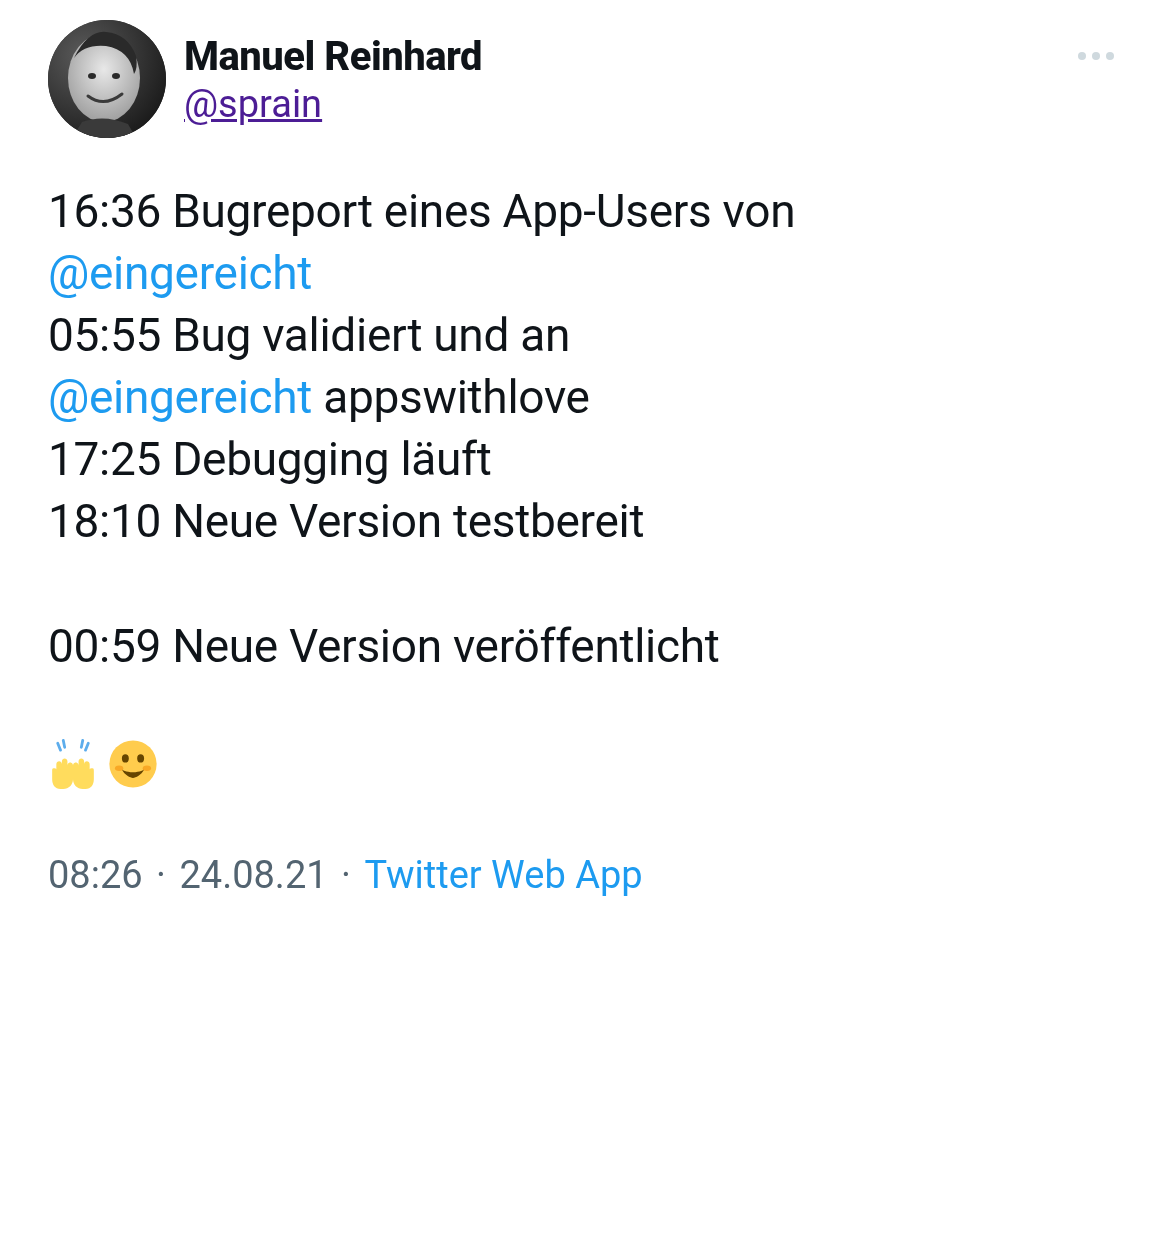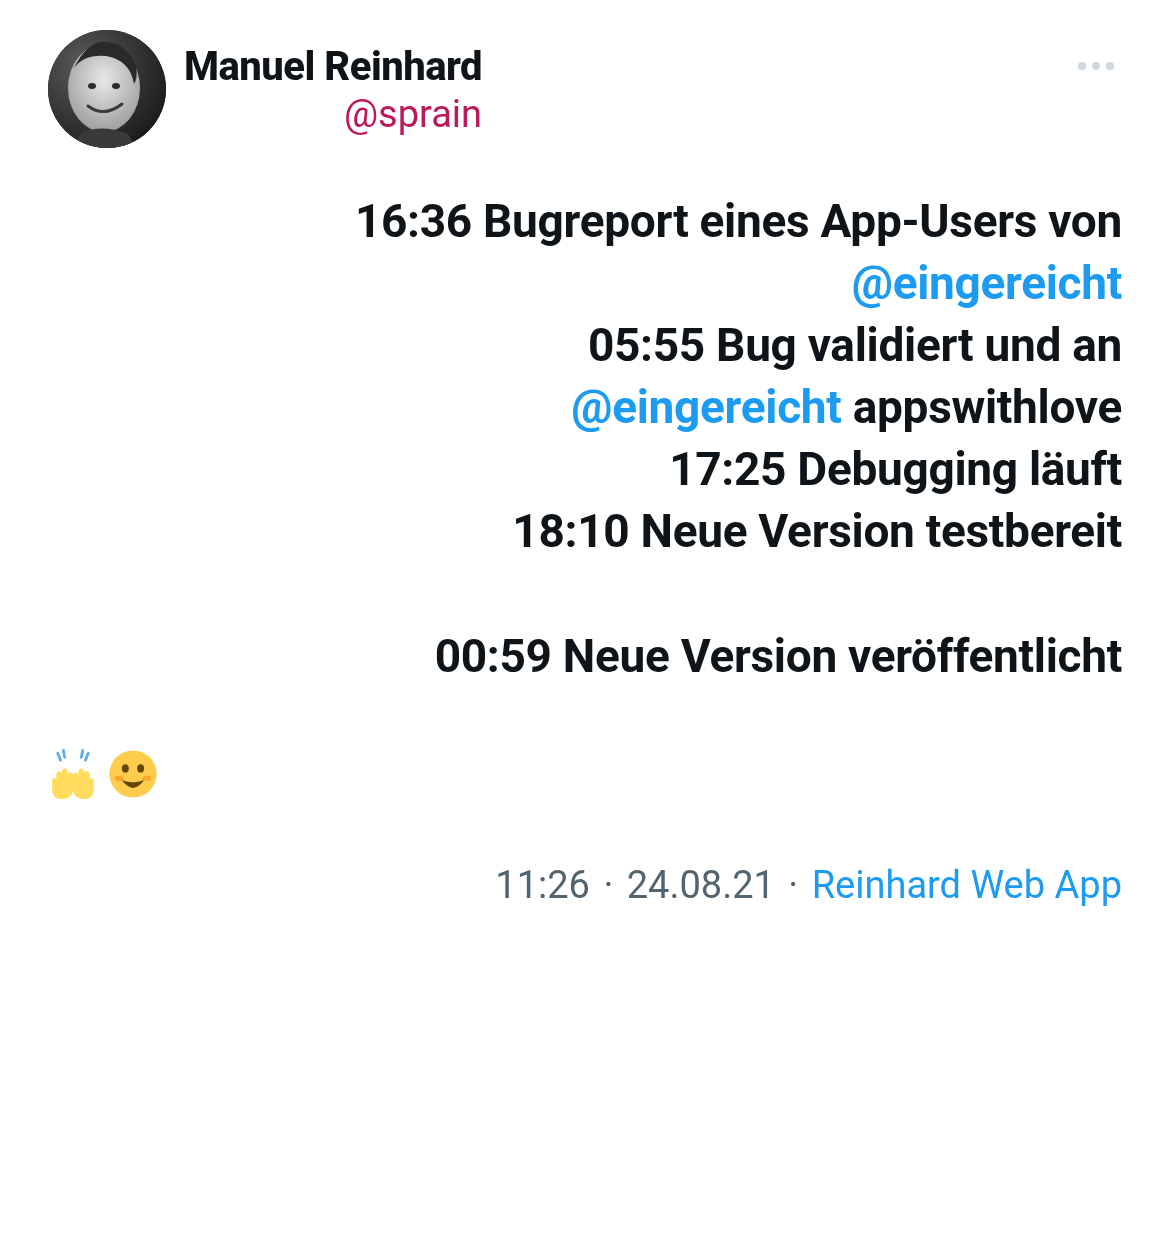--- a/index.html
+++ b/index.html
@@ -8,22 +8,21 @@
       box-sizing: border-box;
     }
     body {
       font-family: -apple-system, BlinkMacSystemFont, "Segoe UI", Roboto, Helvetica, Arial, sans-serif;
       background: #ffffff;
       width: 1170px;
       height: 1250px;
       color: #0f1419;
     }
     .tweet-container {
-      padding: 30px 48px;
-      text-align: right;
+      padding: 20px 48px;
     }
     .header {
       display: flex;
       align-items: flex-start;
       justify-content: space-between;
       margin-bottom: 42px;
     }
     .user-info {
       display: flex;
       align-items: center;
@@ -49,40 +48,41 @@
     }
     .display-name {
       font-size: 40px;
       font-weight: 800;
       color: #0f1419;
       letter-spacing: -0.5px;
     }
     .username {
       font-size: 38px;
       font-weight: 400;
-      color: #be185d;
+      color: #4c1d95;
+      text-decoration: underline;
     }
     .more-button {
       display: flex;
       gap: 6px;
       padding: 8px;
       cursor: pointer;
       margin-top: 24px;
     }
     .more-dot {
       width: 8px;
       height: 8px;
       border-radius: 50%;
       background: #cfd9de;
     }
     .tweet-body {
       font-size: 46px;
       line-height: 1.35;
       color: #0f1419;
-      font-weight: 700;
+      font-weight: 400;
       letter-spacing: -0.3px;
     }
     .tweet-body .mention {
       color: #1d9bf0;
       text-decoration: none;
     }
     .emoji-row {
       margin-top: 62px;
       display: flex;
       gap: 10px;
@@ -174,15 +174,15 @@
           <path fill="#664500" d="M10 14c0-2 1-3 2.5-3S15 12 15 14s-1 3-2.5 3S10 16 10 14zm11 0c0-2 1-3 2.5-3S26 12 26 14s-1 3-2.5 3S21 16 21 14z"></path>
           <path fill="#664500" d="M10 22c2 4 6 6 8 6s6-2 8-6c0 0-3 2-8 2s-8-2-8-2z"></path>
           <ellipse cx="8" cy="21" rx="3" ry="2" fill="#F4900C" opacity="0.6"></ellipse>
           <ellipse cx="28" cy="21" rx="3" ry="2" fill="#F4900C" opacity="0.6"></ellipse>
         </svg>
       </span>
     </div>
   </div>
 
   <div class="meta">
-    <span>11:26</span><span class="sep"> · </span><span>24.08.21</span><span class="sep"> · </span><span class="source">Reinhard Web App</span>
+    <span>08:26</span><span class="sep"> · </span><span>24.08.21</span><span class="sep"> · </span><span class="source">Twitter Web App</span>
   </div>
 </div>
 
 </body></html>

